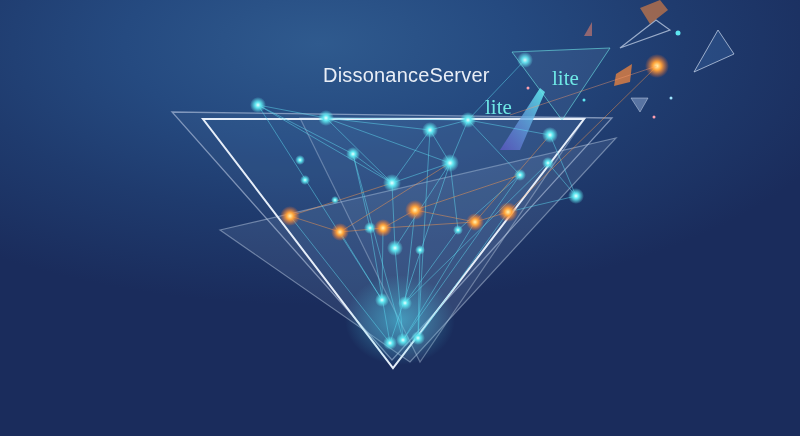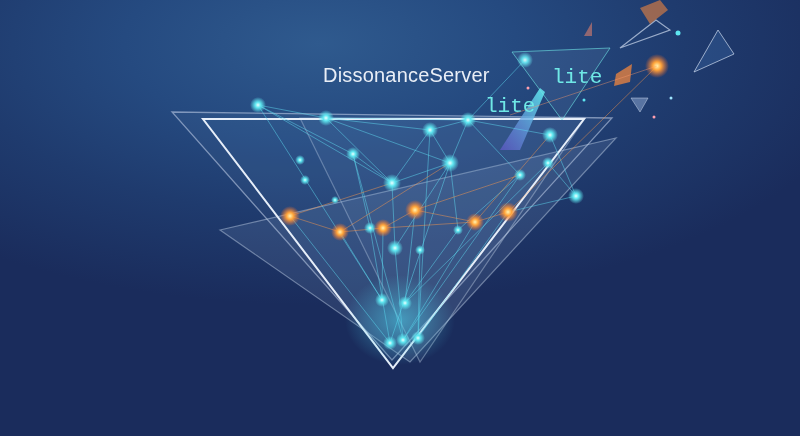--- a/index.html
+++ b/index.html
@@ -2,21 +2,21 @@
 <html><head>
 <meta charset="utf-8">
 <style>
   html, body { margin:0; padding:0; }
   body { width:800px; height:436px; overflow:hidden; background:#1e3566; }
   .scene { position:relative; width:800px; height:436px;
     background: radial-gradient(ellipse 70% 60% at 40% 10%, #2f5a8e 0%, #254a80 35%, #1f3b6e 65%, #1a2c5c 100%); }
   svg { position:absolute; left:0; top:0; }
   .brand { position:absolute; left:323px; top:64px; font-family:"Liberation Sans", sans-serif;
     font-size:20px; color:#e9eef6; letter-spacing:0.2px; }
-  .tag { position:absolute; font-family:Liberation Mono, monospace; color:#6fe8e6; font-size:21px; }
+  .tag { position:absolute; font-family:Liberation Serif, serif; color:#6fe8e6; font-size:21px; }
 </style>
 </head>
 <body>
 
 <div class="scene">
   <svg width="800" height="436" viewBox="0 0 800 436">
     <defs>
       <radialGradient id="gc" cx="50%" cy="50%" r="50%">
         <stop offset="0%" stop-color="#eaffff"></stop>
         <stop offset="35%" stop-color="#5ee6f0"></stop>

